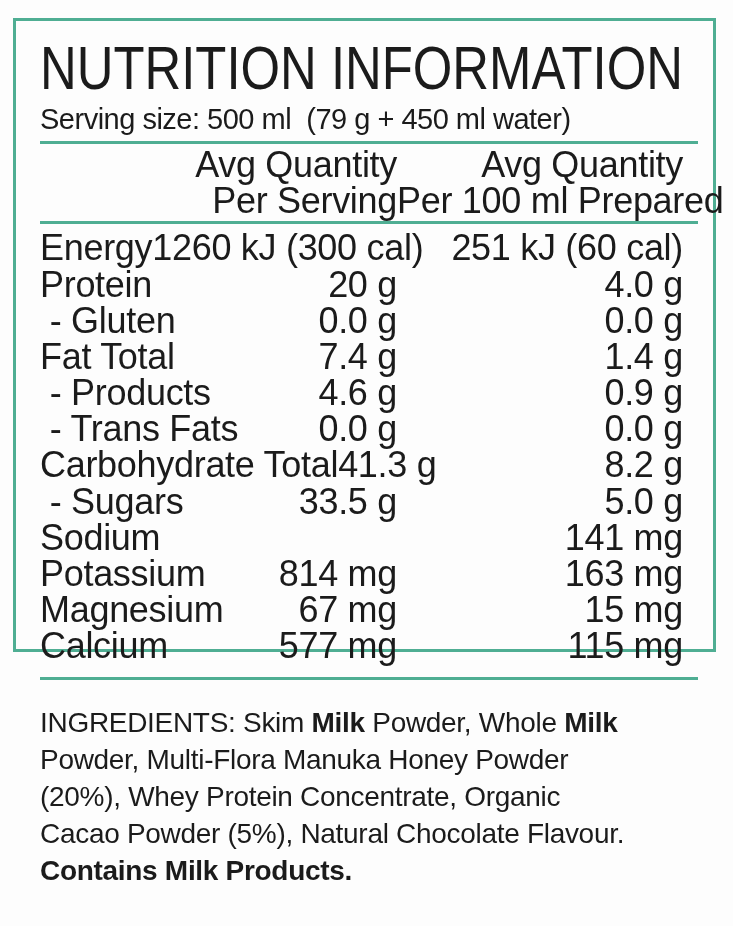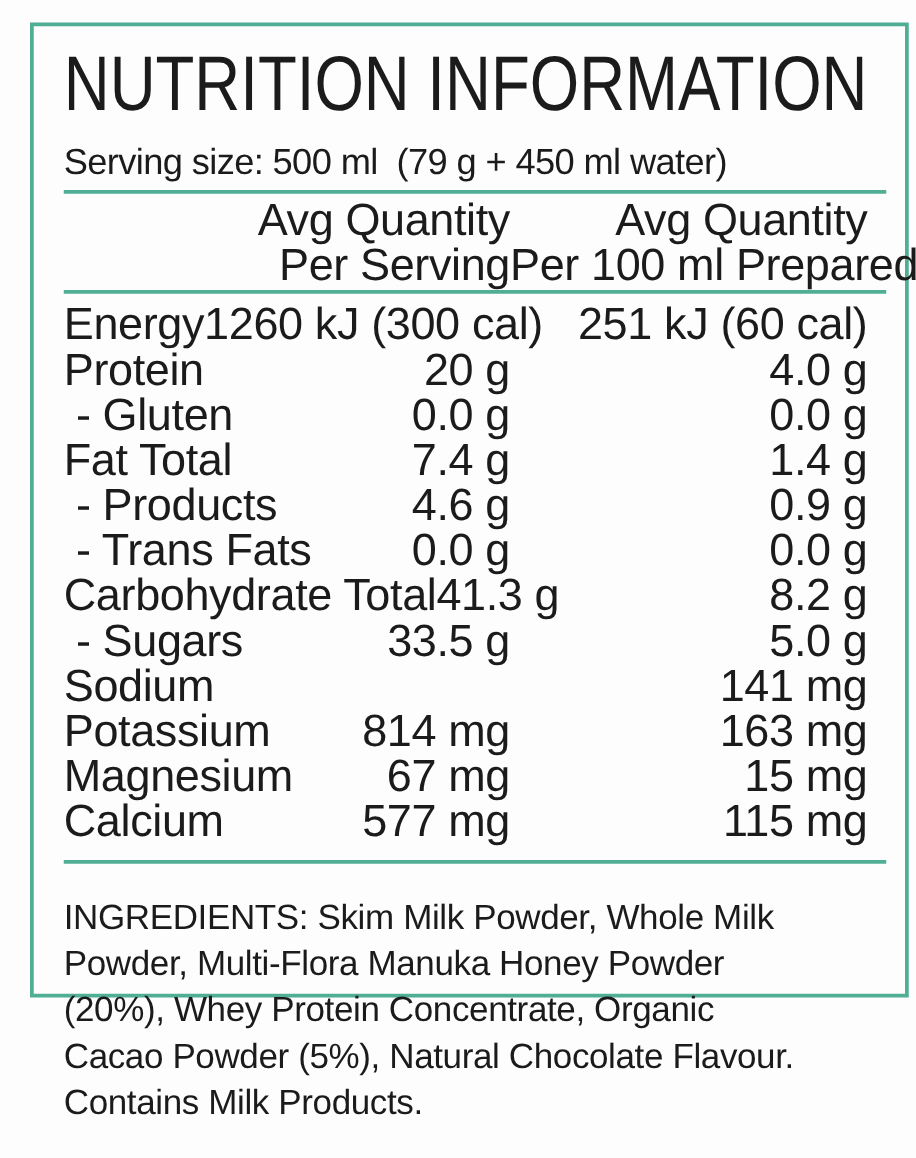--- a/index.html
+++ b/index.html
@@ -10,37 +10,37 @@
   html,body{margin:0;padding:0;}
   body{
     width:733px;height:926px;
     background:#fdfdfd;
     color:var(--ink);
     font-family:"Liberation Sans","DejaVu Sans",sans-serif;
     position:relative;
     overflow:hidden;
   }
   .label{
-    position:absolute;left:24px;top:18px;
-    width:703px;height:780px;
+    position:absolute;left:13px;top:18px;
+    width:703px;height:634px;
     border:3px solid var(--teal);
     padding:0 15px 0 24px;
     background:transparent;
   }
   .title{
     font-size:62px;line-height:1;font-weight:400;
     margin:16px 0 0 0;
     white-space:nowrap;
     transform:scaleX(0.82);
     transform-origin:left center;
     letter-spacing:0;
   }
   .serving{
     font-size:29px;line-height:1.15;
-    margin-top:15px;
+    margin-top:4px;
     white-space:pre;
     letter-spacing:-0.5px;
   }
   .rule{
     height:3px;background:var(--teal);
     border:0;margin:0;width:100%;
   }
   .rule-1{margin-top:5px;}
   .rule-2{margin-top:2px;}
   .rule-3{margin-top:12px;}
@@ -55,21 +55,21 @@
   .rows{margin-top:6px;}
   .row{line-height:36.2px;height:36.2px;}
   .name{white-space:pre;text-align:left;}
   .v1{flex:1;text-align:right;white-space:pre;}
   .v2{width:286px;text-align:right;white-space:pre;}
   .ingredients{
     margin-top:24px;
     font-size:28px;line-height:37px;
     letter-spacing:-0.3px;
   }
-  .b{font-weight:400;}
+  .b{font-weight:700;}
 </style>
 </head>
 <body>
 
 <div class="label">
 
   <h1 class="title">NUTRITION INFORMATION</h1>
 
   <div class="serving">Serving size: 500 ml  (79 g + 450 ml water)</div>
 

